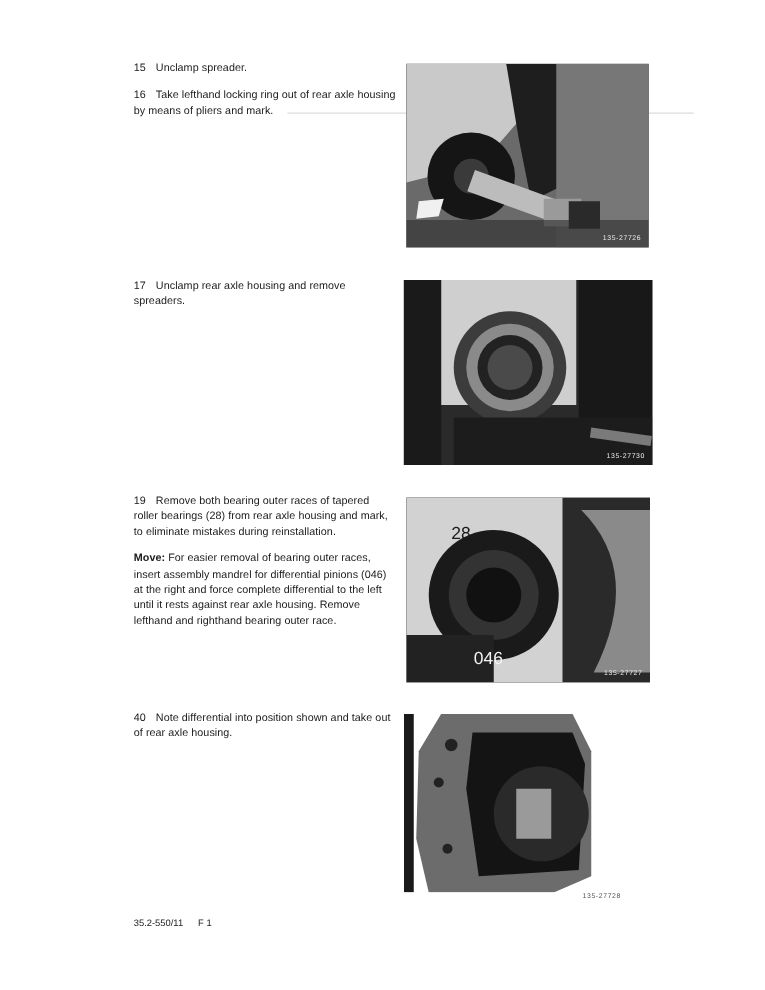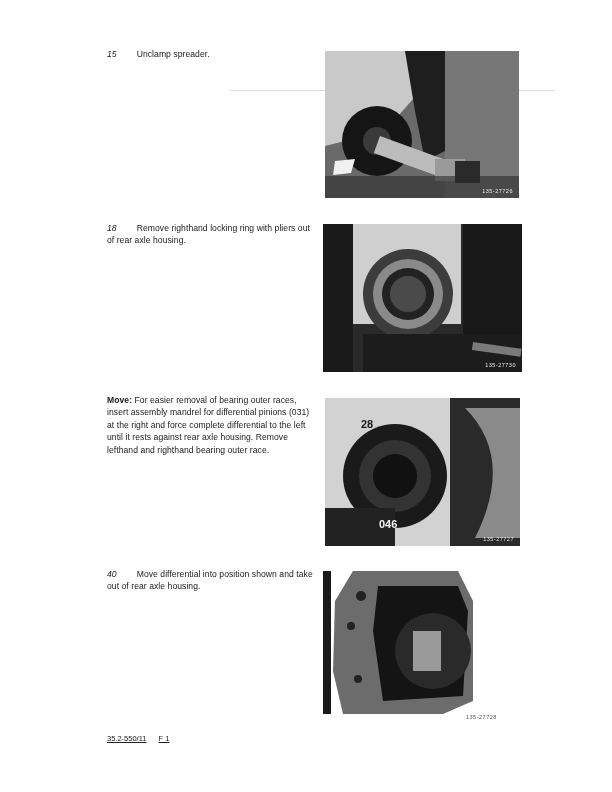--- a/index.html
+++ b/index.html
@@ -1,96 +1,98 @@
 <!DOCTYPE html>
 <html><head>
 <meta charset="utf-8">
 <style>
   html, body { margin: 0; padding: 0; background: #ffffff; }
   body { width: 612px; height: 792px; position: relative; overflow: hidden;
          font-family: "Liberation Sans", "DejaVu Sans", sans-serif; color: #1a1a1a; }
   .txt { position: absolute; left: 107px; width: 210px; font-size: 8.6px; line-height: 12.4px; letter-spacing: 0.05px; }
   .txt p { margin: 0 0 9px 0; }
-  .num { margin-right: 20px; font-style: italic; }
+  .num { margin-right: 8px; }
   .note-label { font-weight: bold; }
   .photo { position: absolute; overflow: hidden; background: #555; }
   .photo svg { display: block; width: 100%; height: 100%; }
   .plabel { position: absolute; font-size: 5.5px; letter-spacing: 0.5px; color: #e8e8e8; font-family: "Liberation Sans", sans-serif; }
-  .callout { position: absolute; font-weight: bold; font-size: 11px; color: #f2f2f2; font-family: "Liberation Sans", sans-serif; }
+  .callout { position: absolute; font-weight: normal; font-size: 14px; color: #f2f2f2; font-family: "Liberation Sans", sans-serif; }
   .footer { position: absolute; left: 107px; top: 734px; font-size: 7.5px; color: #222; }
-  .footer span { margin-right: 12px; text-decoration: underline; }
+  .footer span { margin-right: 12px; }
   .hairline { position: absolute; left: 230px; top: 90px; width: 325px; height: 1px; background: #dcdcdc; }
 </style>
 </head>
 <body>
 
 <div class="hairline"></div>
 
 <div class="txt" style="top:48px;">
   <p><span class="num">15</span><span>Unclamp spreader.</span></p>
+  <p><span class="num">16</span><span>Take lefthand locking ring out of rear axle housing by means of pliers and mark.</span></p>
 </div>
 
 <div class="photo" style="left:325px; top:51px; width:194px; height:147px;">
   <svg viewBox="0 0 194 147" preserveAspectRatio="none">
     <rect width="194" height="147" fill="#6a6a6a"></rect>
     <polygon points="0,0 80,0 95,40 60,80 0,95" fill="#c9c9c9"></polygon>
     <polygon points="80,0 120,0 145,40 140,90 100,110 90,60" fill="#1e1e1e"></polygon>
     <rect x="120" y="0" width="74" height="147" fill="#777"></rect>
     <circle cx="52" cy="90" r="35" fill="#151515"></circle>
     <circle cx="52" cy="90" r="14" fill="#3a3a3a"></circle>
     <rect x="55" y="85" width="70" height="18" fill="#bcbcbc" transform="rotate(20 55 85)"></rect>
     <rect x="110" y="108" width="30" height="22" fill="#9a9a9a"></rect>
     <rect x="130" y="110" width="25" height="22" fill="#2a2a2a"></rect>
     <polygon points="10,110 30,108 26,122 8,124" fill="#f0f0f0"></polygon>
     <rect x="0" y="125" width="194" height="22" fill="#2b2b2b" opacity="0.6"></rect>
   </svg>
   <div class="plabel" style="right:6px; bottom:4px;">135-27726</div>
 </div>
 
 <div class="txt" style="top:222px;">
-  <p><span class="num">18</span><span>Remove righthand locking ring with pliers out of rear axle housing.</span></p>
+  <p><span class="num">17</span><span>Unclamp rear axle housing and remove spreaders.</span></p>
 </div>
 
 <div class="photo" style="left:323px; top:224px; width:199px; height:148px;">
   <svg viewBox="0 0 199 148" preserveAspectRatio="none">
     <rect width="199" height="148" fill="#2a2a2a"></rect>
     <rect x="28" y="0" width="110" height="100" fill="#cfcfcf"></rect>
     <rect x="140" y="0" width="59" height="148" fill="#181818"></rect>
     <circle cx="85" cy="70" r="45" fill="#3c3c3c"></circle>
     <circle cx="85" cy="70" r="35" fill="#8a8a8a"></circle>
     <circle cx="85" cy="70" r="26" fill="#222"></circle>
     <circle cx="85" cy="70" r="18" fill="#4a4a4a"></circle>
     <rect x="0" y="0" width="30" height="148" fill="#1a1a1a"></rect>
     <rect x="40" y="110" width="159" height="38" fill="#1c1c1c"></rect>
     <rect x="150" y="118" width="49" height="8" fill="#7a7a7a" transform="rotate(8 150 118)"></rect>
   </svg>
   <div class="plabel" style="right:6px; bottom:4px;">135-27730</div>
 </div>
 
 <div class="txt" style="top:394px;">
-  <p><span class="note-label">Move:</span> <span>For easier removal of bearing outer races, insert assembly mandrel for differential pinions (031) at the right and force complete differential to the left until it rests against rear axle housing. Remove lefthand and righthand bearing outer race.</span></p>
+  <p><span class="num">19</span><span>Remove both bearing outer races of tapered roller bearings (28) from rear axle housing and mark, to eliminate mistakes during reinstallation.</span></p>
+  <p><span class="note-label">Move:</span> <span>For easier removal of bearing outer races, insert assembly mandrel for differential pinions (046) at the right and force complete differential to the left until it rests against rear axle housing. Remove lefthand and righthand bearing outer race.</span></p>
 </div>
 
 <div class="photo" style="left:325px; top:398px; width:195px; height:148px;">
   <svg viewBox="0 0 195 148" preserveAspectRatio="none">
     <rect width="195" height="148" fill="#d2d2d2"></rect>
     <rect x="125" y="0" width="70" height="148" fill="#2a2a2a"></rect>
     <path d="M140,10 Q190,60 150,140 L195,140 L195,10 Z" fill="#8a8a8a"></path>
     <circle cx="70" cy="78" r="52" fill="#1a1a1a"></circle>
     <circle cx="70" cy="78" r="36" fill="#333"></circle>
     <circle cx="70" cy="78" r="22" fill="#111"></circle>
     <rect x="0" y="110" width="70" height="38" fill="#222"></rect>
   </svg>
   <div class="callout" style="left:36px; top:20px; color:#1a1a1a;">28</div>
   <div class="callout" style="left:6px; top:120px;margin-left:48px;">046</div>
   <div class="plabel" style="right:6px; bottom:4px;">135-27727</div>
 </div>
 
 <div class="txt" style="top:568px;">
-  <p><span class="num">40</span><span>Move differential into position shown and take out of rear axle housing.</span></p>
+  <p><span class="num">40</span><span>Note differential into position shown and take out of rear axle housing.</span></p>
 </div>
 
 <div class="photo" style="left:323px; top:571px; width:161px; height:143px; background:#fff;">
   <svg viewBox="0 0 161 143" preserveAspectRatio="none">
     <rect x="0" y="0" width="8" height="143" fill="#1a1a1a"></rect>
     <path d="M30,0 L135,0 L150,30 L150,130 L120,143 L20,143 L10,100 L12,30 Z" fill="#6c6c6c"></path>
     <path d="M55,15 L135,15 L145,40 L140,125 L60,130 L50,60 Z" fill="#141414"></path>
     <circle cx="110" cy="80" r="38" fill="#2a2a2a"></circle>
     <rect x="90" y="60" width="28" height="40" fill="#9a9a9a"></rect>
     <circle cx="38" cy="25" r="5" fill="#222"></circle>

